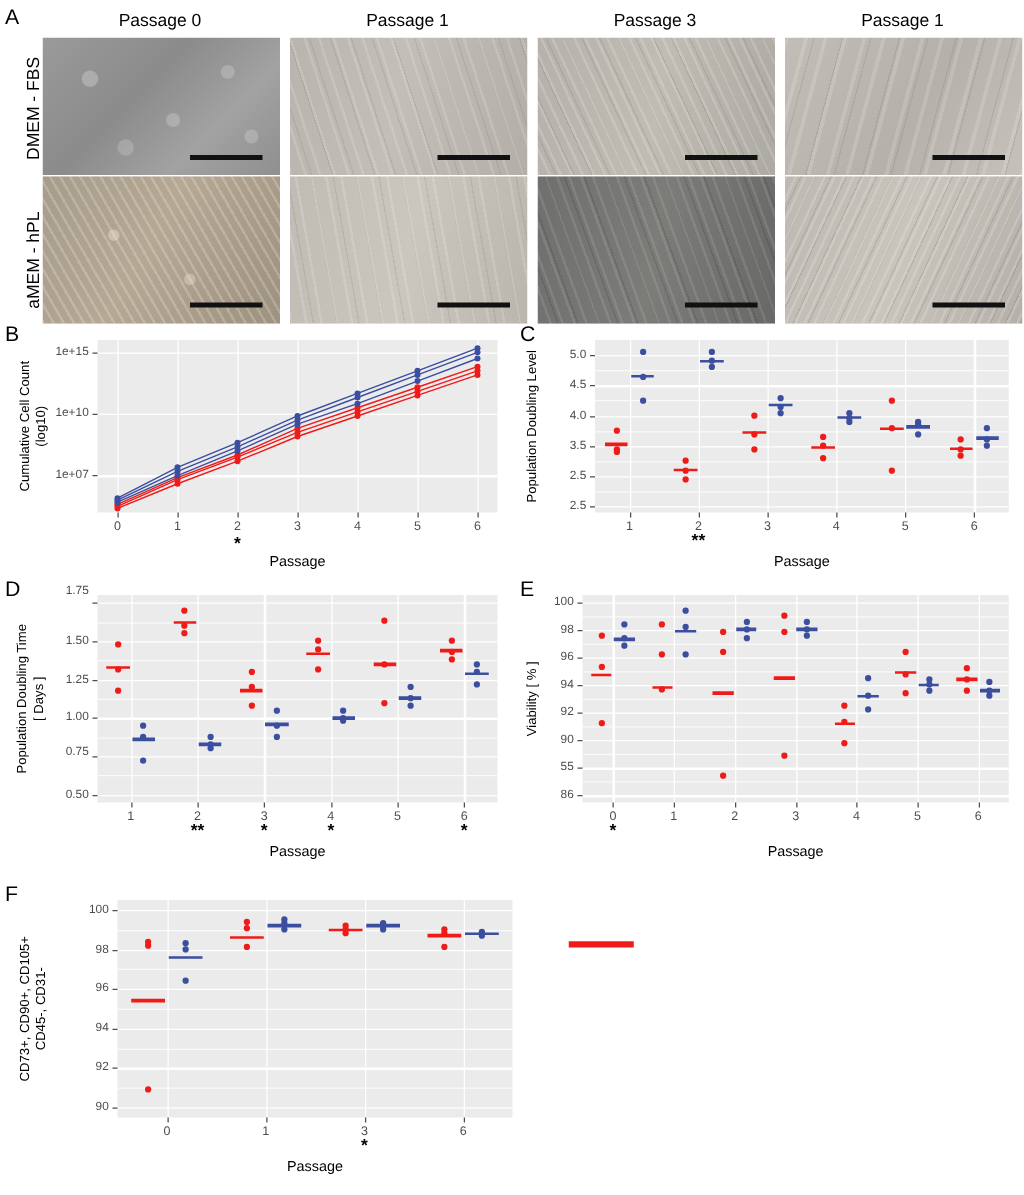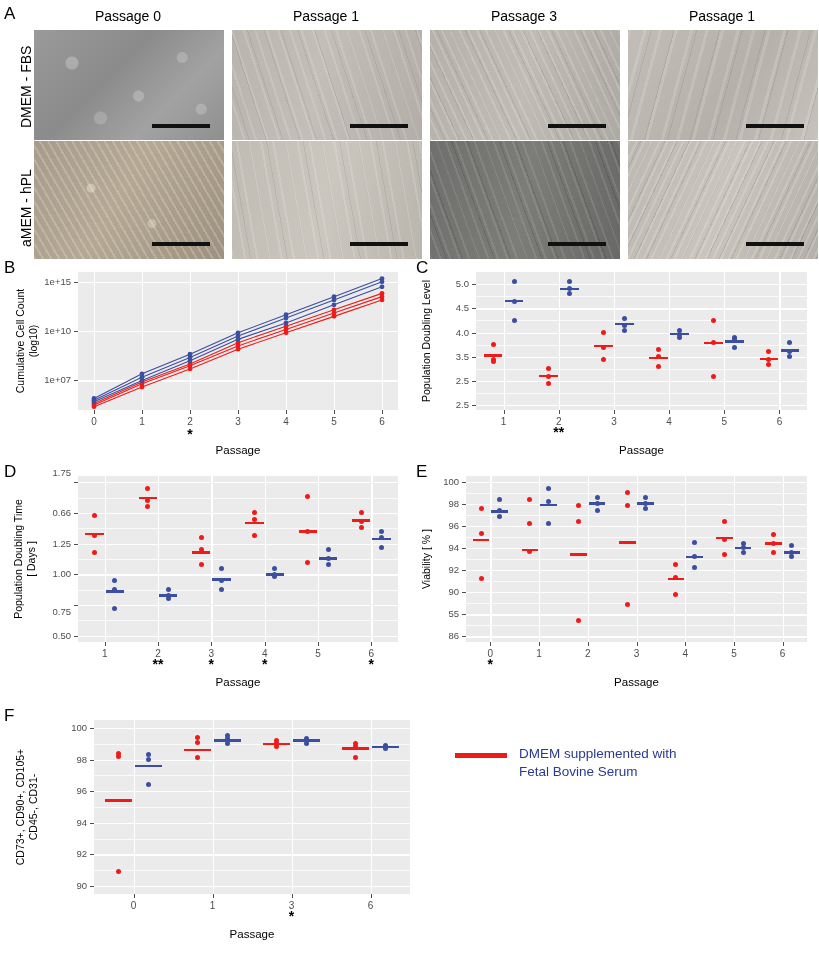--- a/index.html
+++ b/index.html
@@ -337,27 +337,27 @@
       <div class="pt blue" style="left: 247.633px; top: 79.8852px;"></div>
       <div class="pt blue" style="left: 247.633px; top: 86.0333px;"></div>
       <div class="mline blue" style="left: 241.067px; top: 81.1852px; width: 18.1333px;"></div>
       <div class="pt blue" style="left: 300.967px; top: 52.8333px;"></div>
       <div class="pt blue" style="left: 300.967px; top: 58.9815px;"></div>
       <div class="pt blue" style="left: 300.967px; top: 68.8185px;"></div>
       <div class="mline blue" style="left: 294.4px; top: 61.5111px; width: 18.1333px;"></div>
     </div>
     <div class="ytick" style="left: 0px; top: 167.852px; width: 71px;">0.50</div>
     <div class="tickmark" style="left: 74px; top: 173.852px; width: 4px; height: 1px;"></div>
-    <div class="ytick" style="left: 0px; top: 144px; width: 71px;">0.75</div>
+    <div class="ytick" style="left: 0px; top: 134px; width: 71px;">0.75</div>
     <div class="tickmark" style="left: 74px; top: 143.111px; width: 4px; height: 1px;"></div>
     <div class="ytick" style="left: 0px; top: 106.37px; width: 71px;">1.00</div>
     <div class="tickmark" style="left: 74px; top: 112.37px; width: 4px; height: 1px;"></div>
     <div class="ytick" style="left: 0px; top: 75.6296px; width: 71px;">1.25</div>
     <div class="tickmark" style="left: 74px; top: 81.6296px; width: 4px; height: 1px;"></div>
-    <div class="ytick" style="left: 0px; top: 44.8889px; width: 71px;">0.66</div>
+    <div class="ytick" style="left: 0px; top: 44.8889px; width: 71px;">1.50</div>
     <div class="tickmark" style="left: 74px; top: 50.8889px; width: 4px; height: 1px;"></div>
     <div class="ytick" style="left: 0px; top: 5px; width: 71px;">1.75</div>
     <div class="tickmark" style="left: 74px; top: 20.1481px; width: 4px; height: 1px;"></div>
     <div class="xtick" style="left: 84.6667px; top: 186px; width: 40px;">1</div>
     <div class="tickmark" style="left: 104.667px; top: 180px; width: 1px; height: 4px;"></div>
     <div class="xtick" style="left: 138px; top: 186px; width: 40px;">2</div>
     <div class="tickmark" style="left: 158px; top: 180px; width: 1px; height: 4px;"></div>
     <div class="xtick" style="left: 191.333px; top: 186px; width: 40px;">3</div>
     <div class="tickmark" style="left: 211.333px; top: 180px; width: 1px; height: 4px;"></div>
     <div class="xtick" style="left: 244.667px; top: 186px; width: 40px;">4</div>
@@ -563,18 +563,14 @@
     <div class="xtick" style="left: 350.5px; top: 194px; width: 40px;">6</div>
     <div class="tickmark" style="left: 370.5px; top: 188px; width: 1px; height: 4px;"></div>
     <div class="star" style="left: 276.5px; top: 202px; width: 30px;">*</div>
     <div class="xlab" style="left: 94px; top: 222px; width: 316px;">Passage</div>
     <div class="ylab" style="left: 14px; top: 188px; width: 174px; line-height: 1.25;"><span>CD73+, CD90+, CD105+</span><br><span>CD45-, CD31-</span></div>
   </div>
 
 <div id="legend">
   <div class="lrow">
     <div class="lswatch" style="background:#ef1b18;"></div>
-    <div class="ltext">
-      <div>DMEM supplemented with</div>
-      <div>Fetal Bovine Serum</div>
-    </div>
   </div>
 </div>
 
 </body></html>

